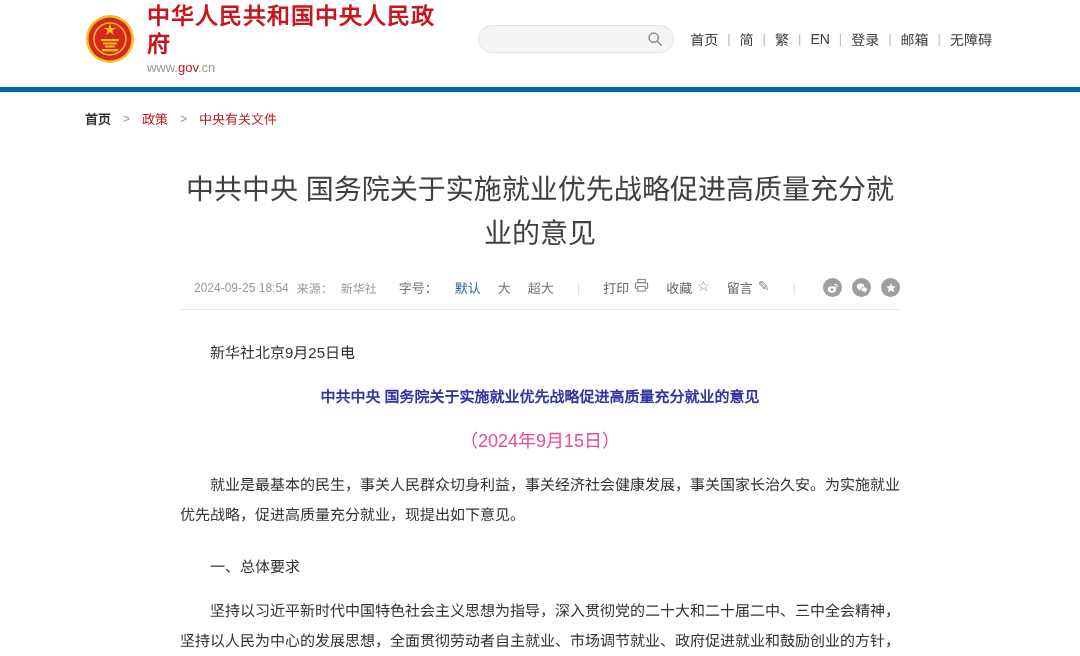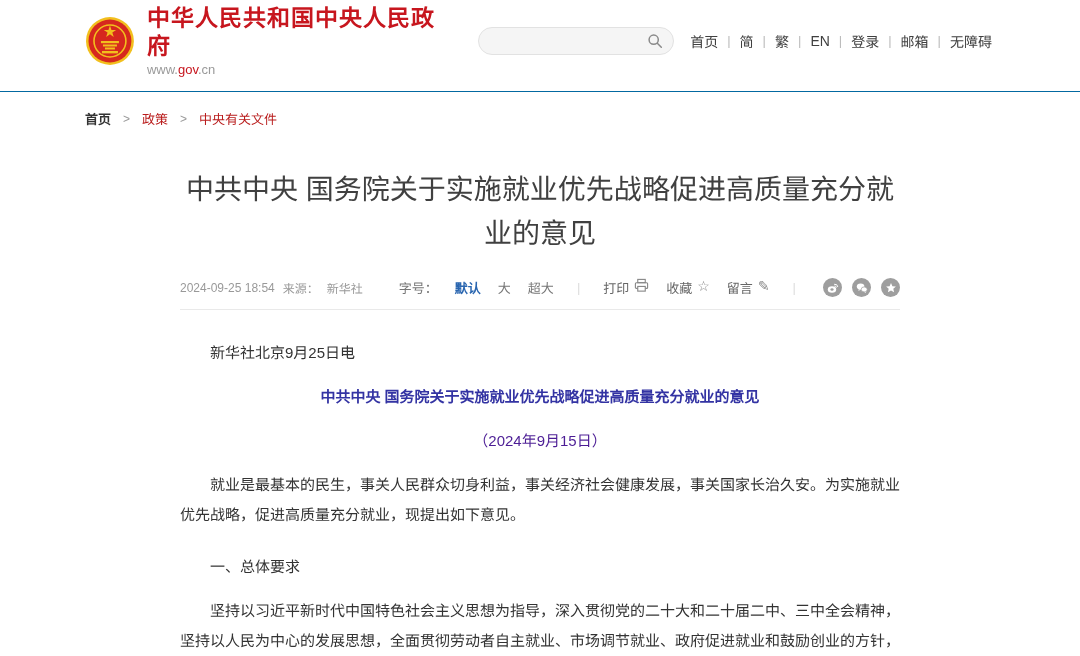--- a/index.html
+++ b/index.html
@@ -8,21 +8,21 @@
     width: 1080px; height: 656px; overflow: hidden;
     font-family: "Liberation Sans", "DejaVu Sans", sans-serif;
     color: #333;
   }
 
   
   .site-header {
     height: 92px;
     display: flex; align-items: center; justify-content: space-between;
     padding: 0 88px 10px 85px;
-    border-bottom: 1px solid #0369a1;
+    border-bottom: 5px solid #0369a1;
     gap: 20px;
   }
   .brand { display: flex; align-items: center; gap: 12px; }
   .emblem { width: 50px; height: 50px; display: block; }
   .brand-text { display: flex; flex-direction: column; }
   .site-name { font-size: 23px; font-weight: bold; color: #c7161e; letter-spacing: 1px; line-height: 28px; }
   .site-url  { font-size: 13px; color: #9a9a9a; margin-top: 2px; }
   .site-url b { color: #c7161e; font-weight: normal; }
 
   .header-right { display: flex; align-items: center; gap: 16px; }
@@ -56,23 +56,23 @@
   .article-title {
     margin-top: 30px;
     font-size: 28px; font-weight: 400; color: #404040;
     text-align: center; line-height: 44px;
   }
   .meta-row {
     margin-top: 22px;
     display: flex; align-items: center; justify-content: space-between;
     font-size: 12px; color: #999;
   }
-  .meta-left { display: flex; align-items: center; gap: 8px; white-space: nowrap; }
+  .meta-left { display: flex; align-items: center; gap: 8px; white-space: nowrap; margin-left: 14px; }
   .meta-right { display: flex; align-items: center; gap: 17px; color: #666; font-size: 13px; }
-  .fs-default { color: #2a66b0; font-weight: bold; cursor: pointer; }
+  .fs-default { color: #2a66b0; font-weight: normal; cursor: pointer; }
   .fs-opt { color: #777; cursor: pointer; }
   .meta-sep { color: #ddd; margin: 0 6px; }
   .tool { display: inline-flex; align-items: flex-start; gap: 5px; cursor: pointer; color: #666; }
   .tool-glyph { font-size: 14px; color: #888; }
   .tool svg { width: 15px; height: 15px; }
   .share-group { display: flex; align-items: center; gap: 10px; margin-left: 4px; }
   .share-circle {
     width: 19px; height: 19px; border-radius: 50%;
     background: #9e9e9e; display: flex; align-items: center; justify-content: center;
     cursor: pointer;
@@ -84,21 +84,21 @@
   
   .article-body { margin-top: 28px; font-size: 15px; line-height: 30px; color: #333; text-align: justify; }
   .article-body p { text-indent: 2em; margin-bottom: 14px; }
   .dateline { margin-bottom: 20px; }
   .doc-title {
     text-align: center; text-indent: 0 !important;
     color: #3333a3; font-weight: bold; font-size: 15px; margin-bottom: 4px;
   }
   .doc-date {
     text-align: center; text-indent: 0 !important;
-    color: #4c1d95; font-size: 15px; margin-bottom: 18px;
+    color: #ec4899; font-size: 18px; margin-bottom: 18px;
   }
   .section-heading { font-weight: normal; margin: 22px 0 18px; }
 </style>
 </head>
 <body>
 
 <header class="site-header">
   <div class="brand">
     <svg class="emblem" viewBox="0 0 50 50">
       <circle cx="25" cy="25" r="24" fill="#f2bf1d"></circle>

